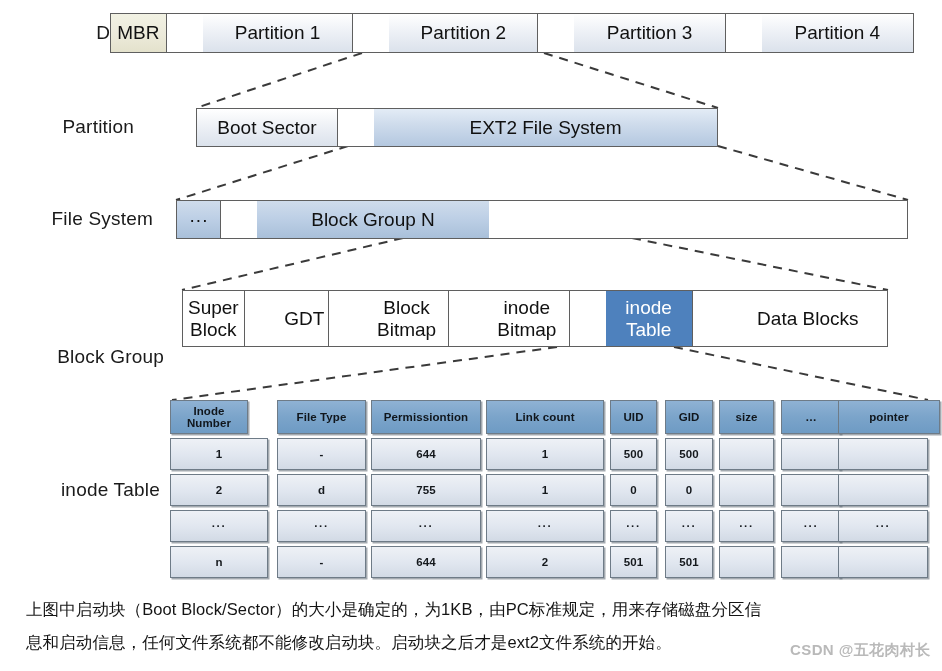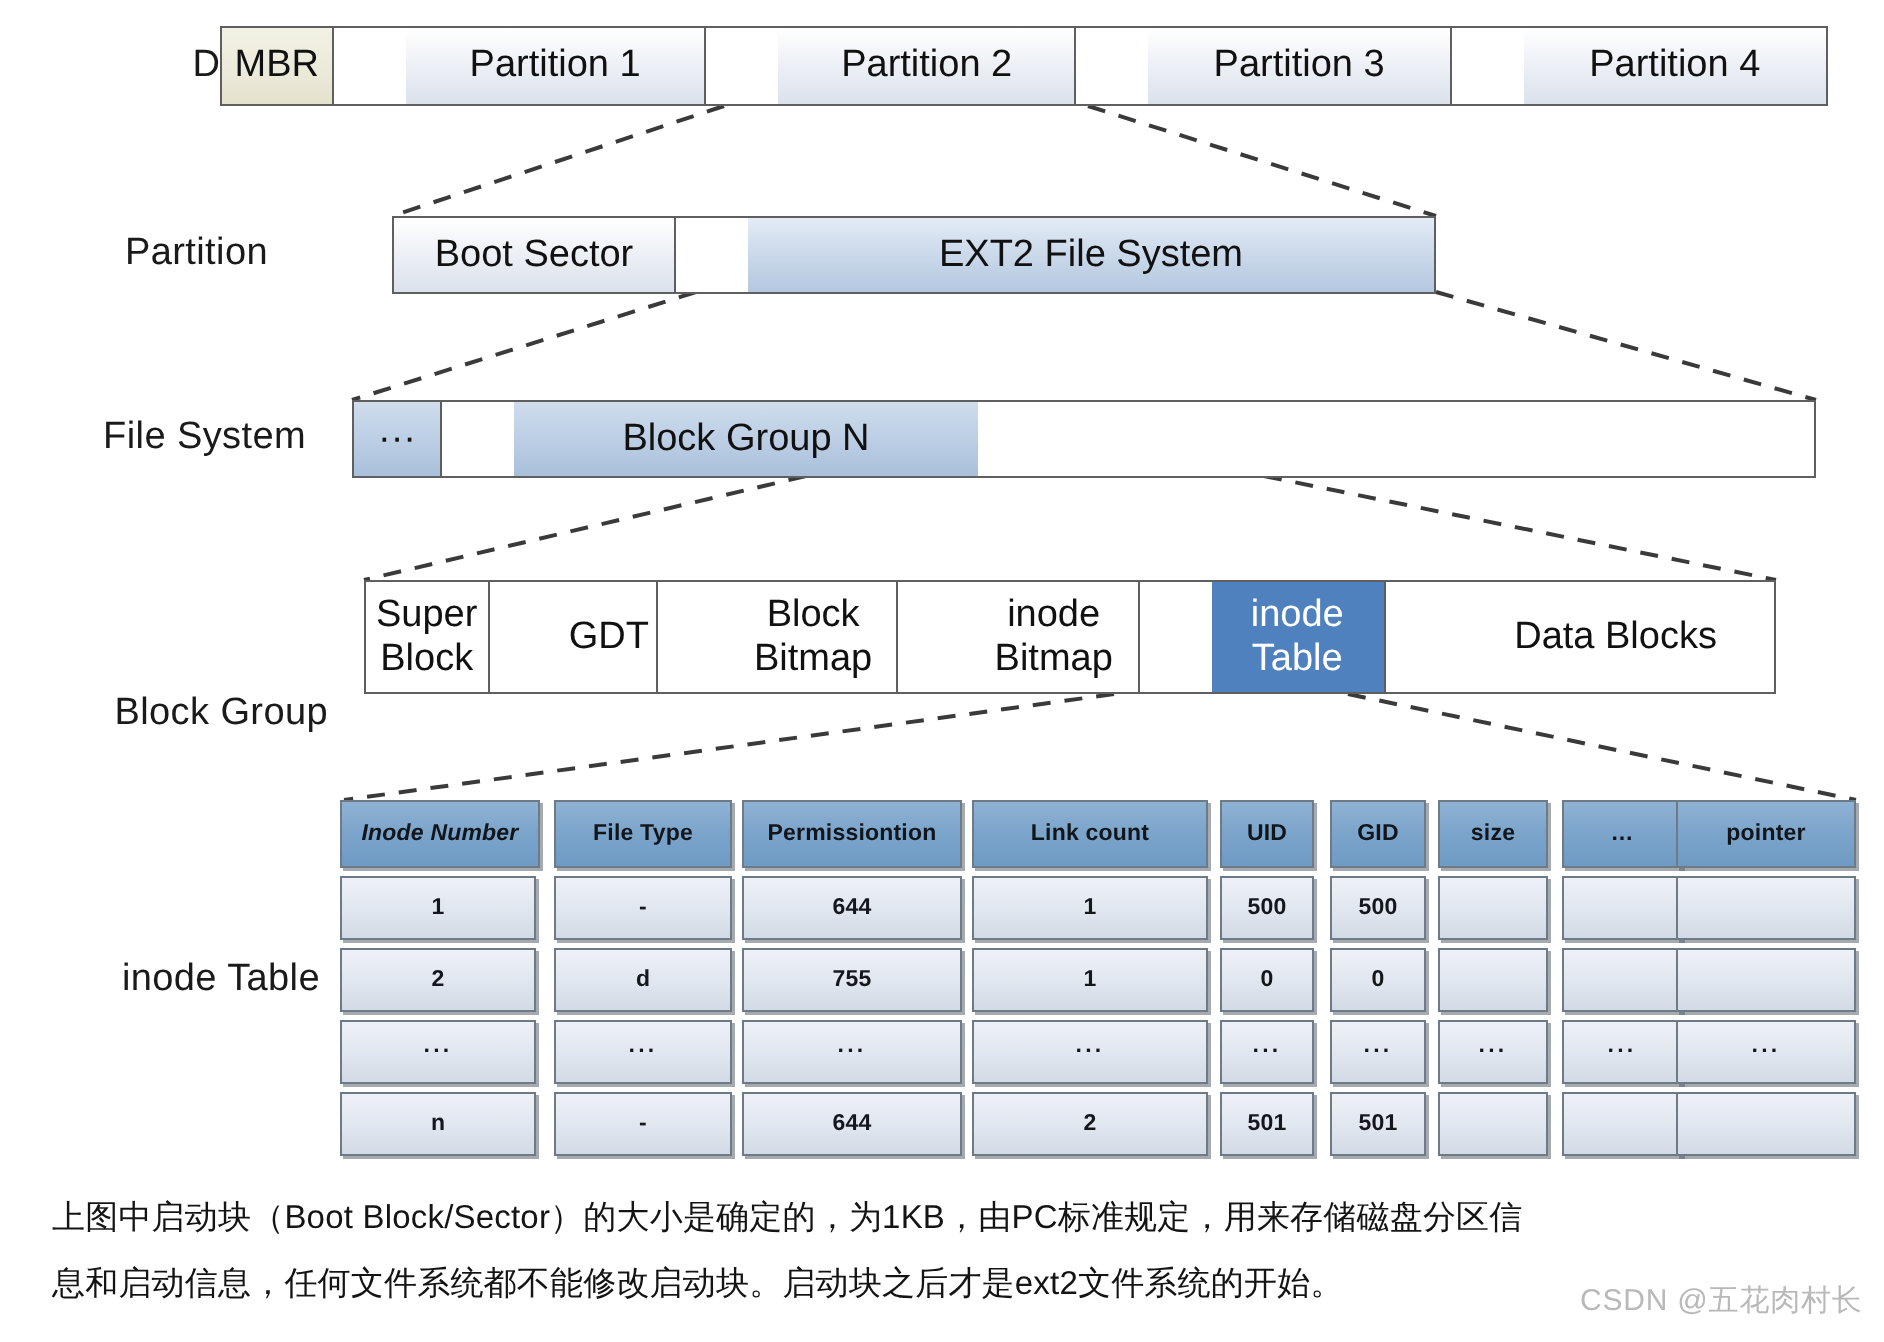--- a/index.html
+++ b/index.html
@@ -92,20 +92,21 @@
     color: #141414;
     letter-spacing: .1px;
     white-space: nowrap;
   }
   .watermark {
     position: absolute;
     font-size: 15px;
     color: #b9b9b9;
     white-space: nowrap;
     letter-spacing: .4px;
+    font-weight: bold;
   }
 </style>
 </head>
 <body>
 
 <svg class="conn" xmlns="http://www.w3.org/2000/svg">
   <g stroke="#3a3a3a" stroke-width="2" stroke-dasharray="9 7" fill="none" stroke-linecap="butt">
 
     <line x1="362" y1="53" x2="196" y2="108"></line>
     <line x1="544" y1="53" x2="718" y2="108"></line>
@@ -152,29 +153,29 @@
   <div class="cell fill-white" style="width:113px;">Block
 Bitmap</div>
   <div class="cell fill-white" style="width:114px;">inode
 Bitmap</div>
   <div class="cell fill-accent" style="width:117px;">inode
 Table</div>
   <div class="cell fill-white" style="width:214px;">Data Blocks</div>
 </div>
 
 <div id="inode-grid">
-    <div class="chip chip-head" style="left: 170px; top: 400px; width: 100px; height: 34px; font-style: italic;">Inode Number</div>
+    <div class="chip chip-head" style="left: 170px; top: 400px; width: 78px; height: 34px;">Inode Number</div>
     <div class="chip chip-head" style="left: 277px; top: 400px; width: 89px; height: 34px;">File Type</div>
     <div class="chip chip-head" style="left: 371px; top: 400px; width: 110px; height: 34px;">Permissiontion</div>
     <div class="chip chip-head" style="left: 486px; top: 400px; width: 118px; height: 34px;">Link count</div>
     <div class="chip chip-head" style="left: 610px; top: 400px; width: 47px; height: 34px;">UID</div>
     <div class="chip chip-head" style="left: 665px; top: 400px; width: 48px; height: 34px;">GID</div>
     <div class="chip chip-head" style="left: 719px; top: 400px; width: 55px; height: 34px;">size</div>
     <div class="chip chip-head" style="left: 781px; top: 400px; width: 60px; height: 34px;">…</div>
-    <div class="chip chip-head" style="left: 838px; top: 400px; width: 90px; height: 34px;">pointer</div>
+    <div class="chip chip-head" style="left: 838px; top: 400px; width: 102px; height: 34px;">pointer</div>
     <div class="chip chip-data" style="left: 170px; top: 438px; width: 98px; height: 32px;">
       <span>1</span>
     </div>
     <div class="chip chip-data" style="left: 277px; top: 438px; width: 89px; height: 32px;">
       <span>-</span>
     </div>
     <div class="chip chip-data" style="left: 371px; top: 438px; width: 110px; height: 32px;">
       <span>644</span>
     </div>
     <div class="chip chip-data" style="left: 486px; top: 438px; width: 118px; height: 32px;">

